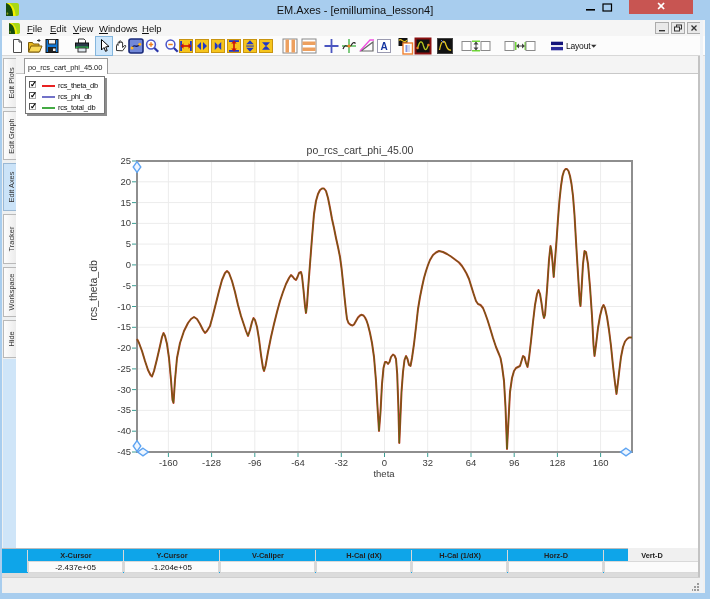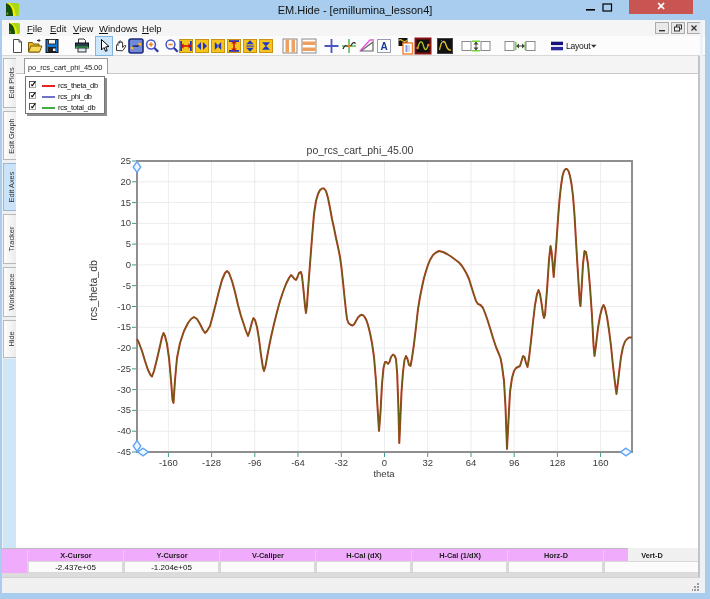--- a/index.html
+++ b/index.html
@@ -22,31 +22,31 @@
 #striplow{left:3px;top:359px;width:13px;height:233px;background:#cfe5f8}
 #content{left:16px;top:56px;width:682px;height:492px;background:#fff}
 #tabrow{left:16px;top:56px;width:682px;height:18px;background:#f4f4f4;border-bottom:1px solid #c8c8c8}
 #toptab{left:24px;top:58px;width:84px;height:16px;background:#fff;border:1px solid #9a9a9a;border-bottom:none;font-size:7.5px;letter-spacing:-0.1px;color:#222;padding:3.5px 0 0 3px}
 #legend{left:25px;top:76px;width:80px;height:38px;background:#fff;border:1px solid #777;box-shadow:2px 2px 0 #8d8d8d;font-size:7.5px;letter-spacing:-0.3px;color:#111}
 .lrow{position:absolute;left:2.5px;height:10px}
 .cb{position:absolute;left:0;top:0;width:7px;height:7px;background:#fff;border-top:1.5px solid #555;border-left:1.5px solid #555;border-right:1px solid #aaa;border-bottom:1px solid #aaa}
 .cb:after{content:"✓";position:absolute;left:0.5px;top:-2.5px;font-size:8.5px;font-weight:bold;color:#000}
 .lline{position:absolute;left:13px;top:4px;width:13px;height:2px}
 .ltxt{position:absolute;left:29.5px;top:0px}
-#statusbar{left:2px;top:548px;width:626px;height:25px;background:#f0abfc;border-top:1px solid #bcbcbc;font-size:8px;color:#111}
+#statusbar{left:2px;top:548px;width:626px;height:25px;background:#0ea5e9;border-top:1px solid #bcbcbc;font-size:8px;color:#111}
 .shead{position:absolute;top:2px;width:96px;text-align:center;font-weight:bold;color:#222;transform:scale(0.92);transform-origin:center}
 .scell{position:absolute;top:12px;width:95px;height:12px;background:#fbfbfb;border:1px solid #d9d9d9;text-align:center;line-height:11px}
 #botstrip{left:2px;top:577px;width:701px;height:16px;background:#f0f0f0;border-top:1px solid #d0d0d0}
 #rightedge{left:698px;top:56px;width:2px;height:521px;background:#c3c3c3}
 #rightpad{left:700px;top:20px;width:3px;height:573px;background:#eef2f6}
 svg text{font-family:"Liberation Sans",sans-serif}
 </style></head>
 <body>
 <div class="abs" id="titlebar"></div>
-<div class="abs" id="title">EM.Hide - [emillumina_lesson4]</div>
+<div class="abs" id="title">EM.Axes - [emillumina_lesson4]</div>
 <svg class="abs" id="appicon" viewBox="0 0 13 13">
     <rect width="13" height="13" rx="2" fill="#a8d818"></rect>
     <path d="M0,0 L3.5,0 C7.5,3 9.3,7.5 9.7,13 L6,13 C6.1,7 4,2.7 0,0.9 Z" fill="#f4f000"></path>
     <path d="M0,0 C4.8,1.6 7,6.5 7.1,13 L0,13 Z" fill="#174d0e"></path>
     <path d="M1,9 L2.5,10.5 L1.5,12 L0.5,11 Z" fill="#8a9a20"></path>
   </svg>
 <div class="abs" id="btn-min"><svg width="29" height="14">
       <rect x="10" y="9" width="9" height="1.6" fill="#000"></rect>
     </svg></div>
 <div class="abs" id="btn-max"><svg width="28" height="14">

